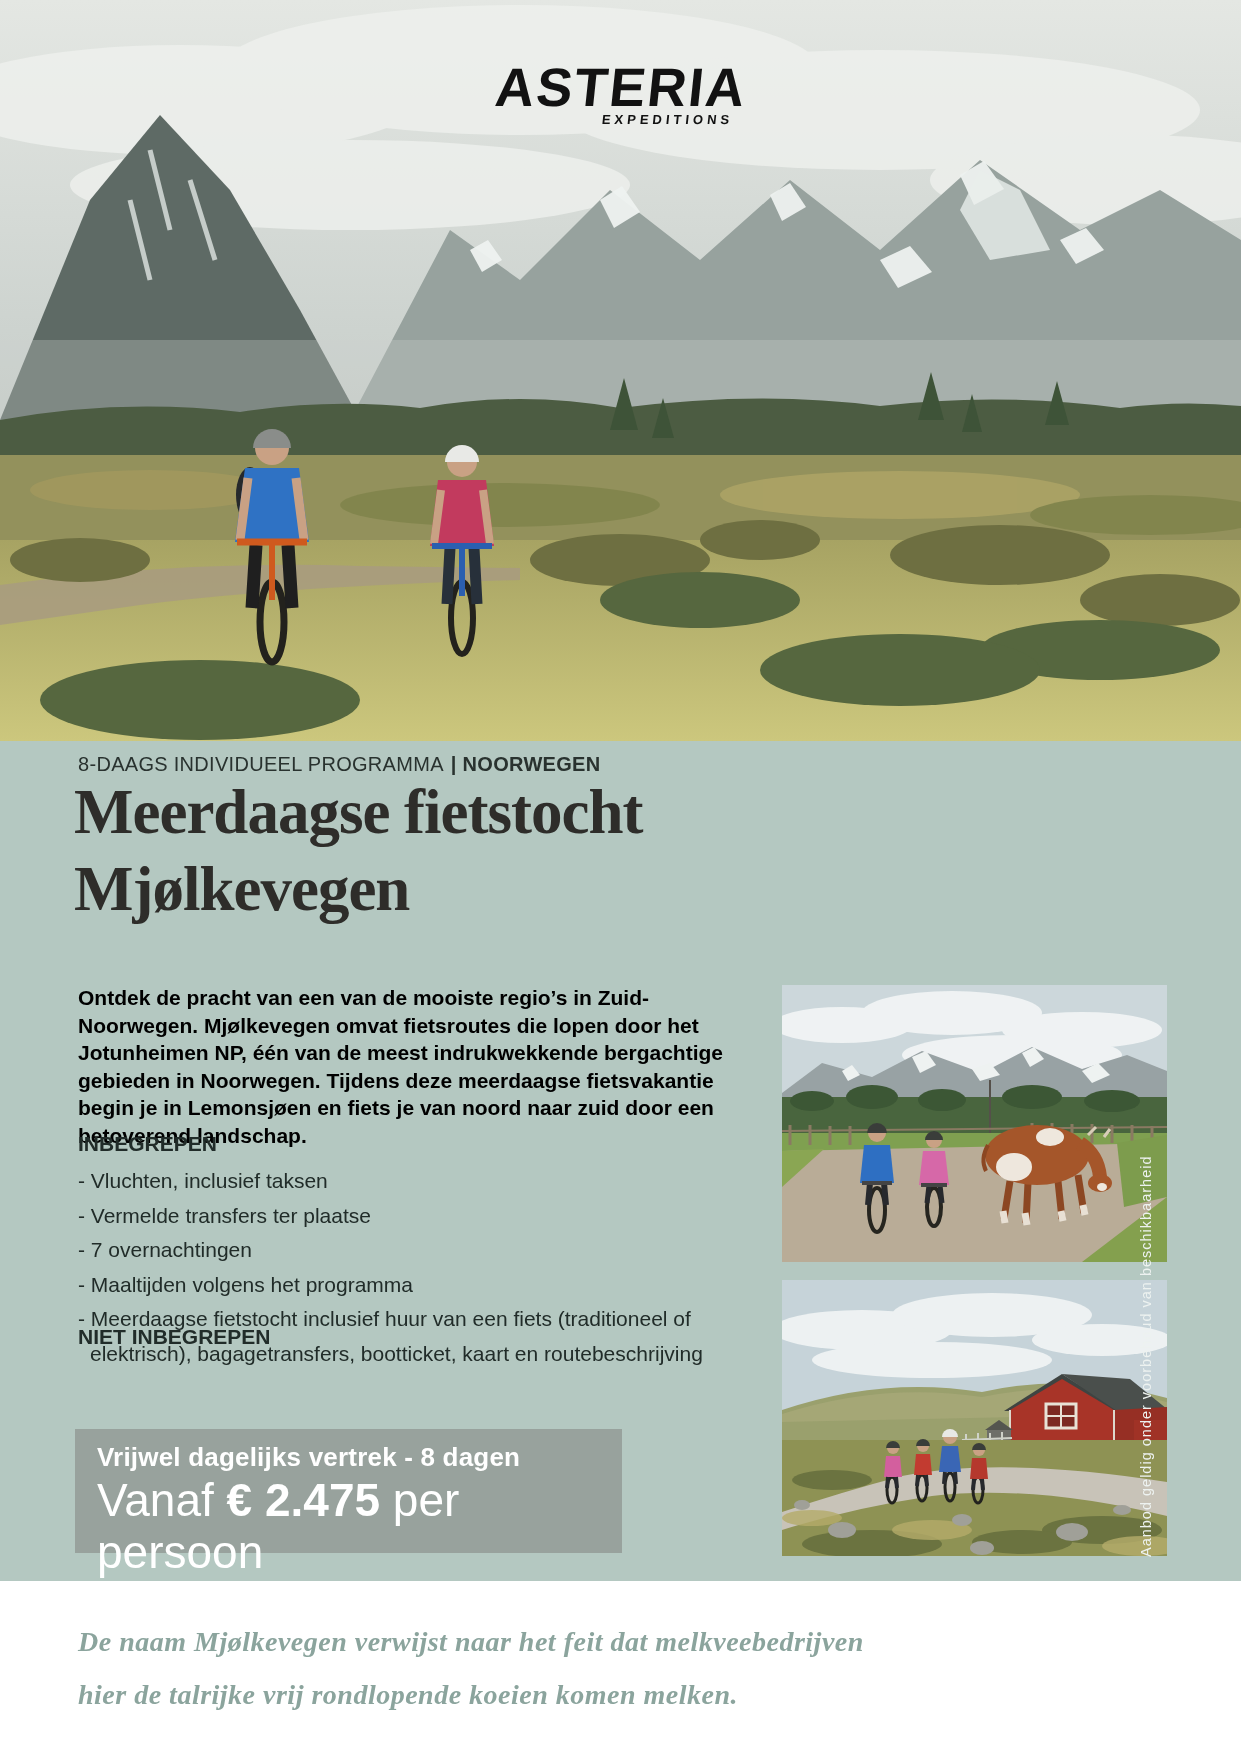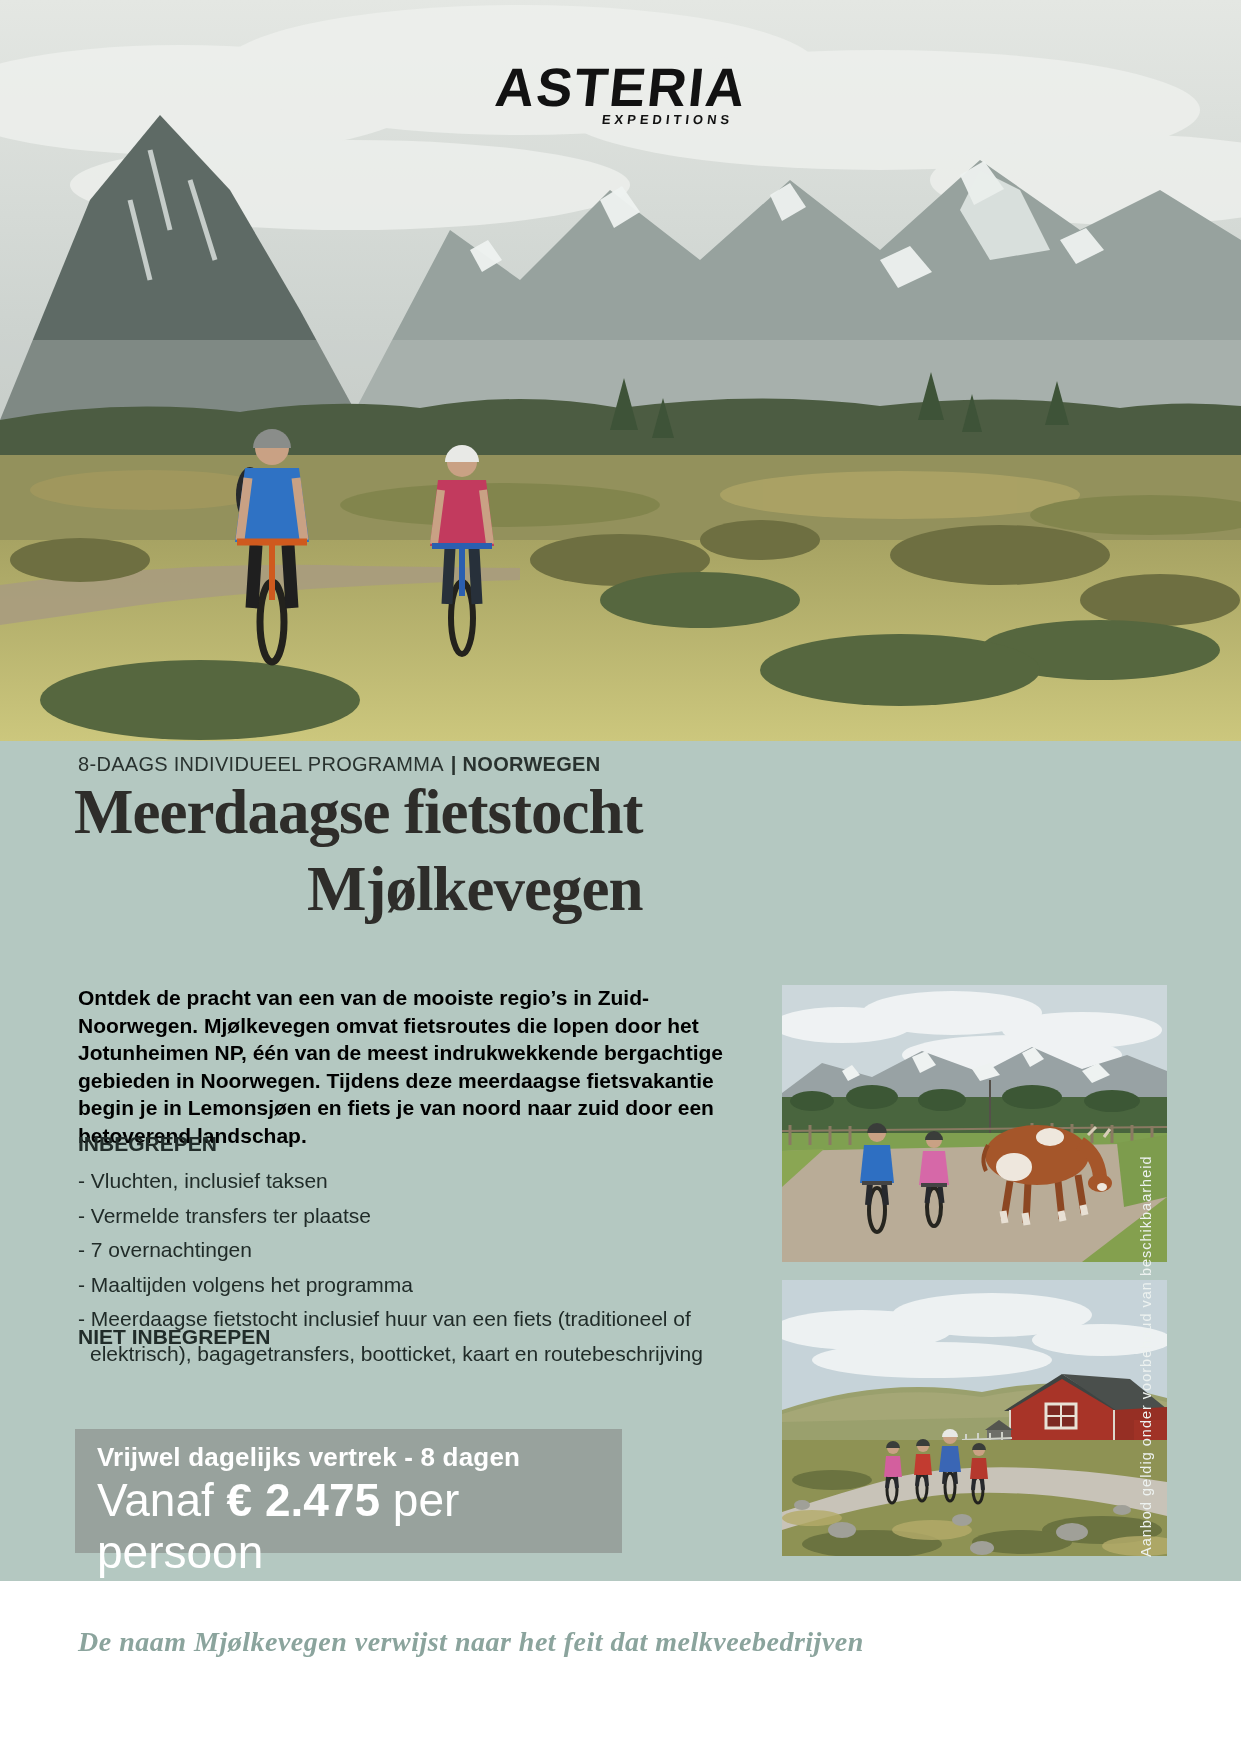--- a/index.html
+++ b/index.html
@@ -24,21 +24,21 @@
   .logo-inner{display:inline-block;transform:skewX(-6deg);}
   .logo-brand{font-size:54px;font-weight:800;letter-spacing:2px;line-height:1;}
   .logo-sub{font-size:13px;font-weight:700;letter-spacing:4px;margin-top:-2px;text-align:right;padding-right:10px;}
   
   .content{position:absolute;left:0;top:741px;width:1241px;height:840px;background:var(--sage-bg);}
   .kicker{position:absolute;left:78px;top:12px;font-size:20px;color:#29322f;letter-spacing:.3px;}
   .kicker .bold{font-weight:700;margin-left:7px;}
   .page-title{
     position:absolute;left:74px;top:33px;
     font-family:"Liberation Serif",serif;font-weight:700;
-    font-size:63px;line-height:77px;letter-spacing:-1px;color:var(--title-color);text-align:right;
+    font-size:63px;line-height:77px;letter-spacing:-1px;color:var(--title-color);
   }
   .intro{position:absolute;left:78px;top:243px;width:655px;font-size:21px;line-height:27.5px;font-weight:700;color:#000000;}
   .list-heading{position:absolute;left:78px;font-size:21px;font-weight:700;}
   .heading-included{top:391px;}
   .heading-not-included{top:584px;}
   .list{position:absolute;left:78px;font-size:21px;line-height:34.5px;}
   .list-included{top:423px;}
   .list-not-included{top:613px;}
   .list-item{width:645px;padding-left:12px;text-indent:-12px;}
   
@@ -365,16 +365,17 @@
         </g>
       </svg>
     </div>
 
     <div class="side-note">Aanbod geldig onder voorbehoud van beschikbaarheid</div>
   </div>
 
   <div class="footer">
     <p class="quote">
       <span>De naam Mjølkevegen verwijst naar het feit dat melkveebedrijven</span><br>
+      <span>hier de talrijke vrij rondlopende koeien komen melken.</span>
     </p>
   </div>
 
 </div>
 
 </body></html>

